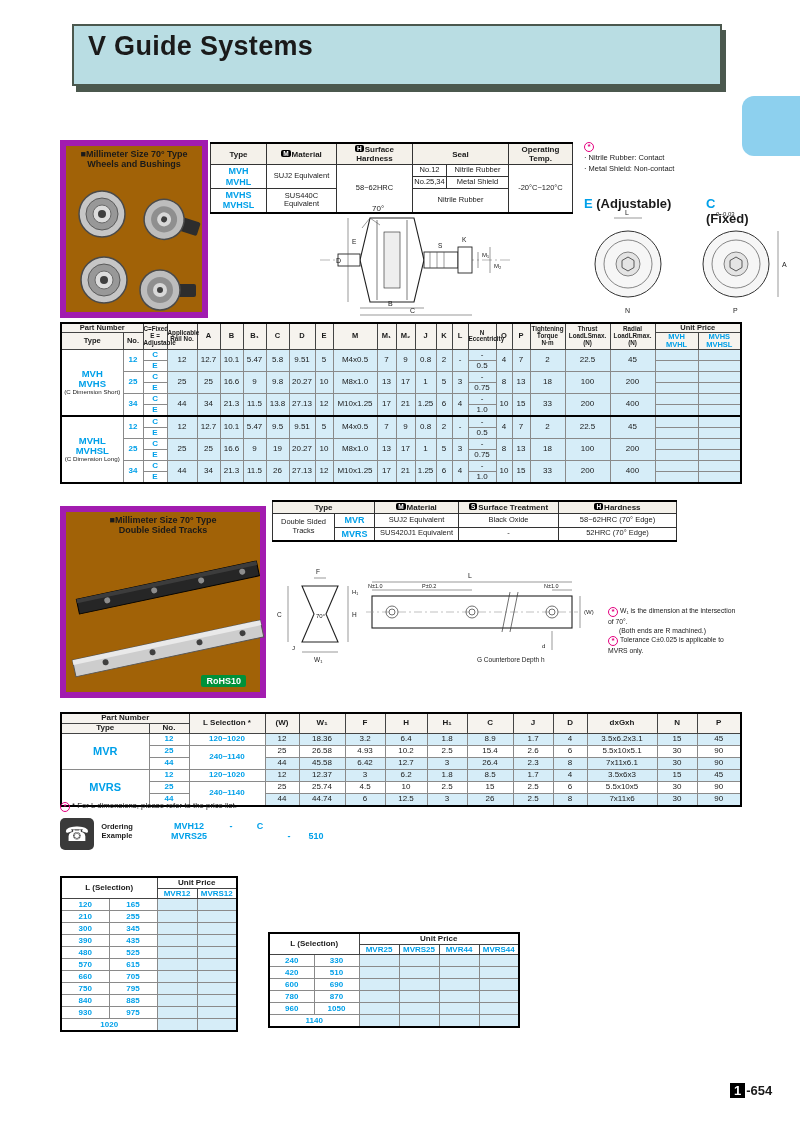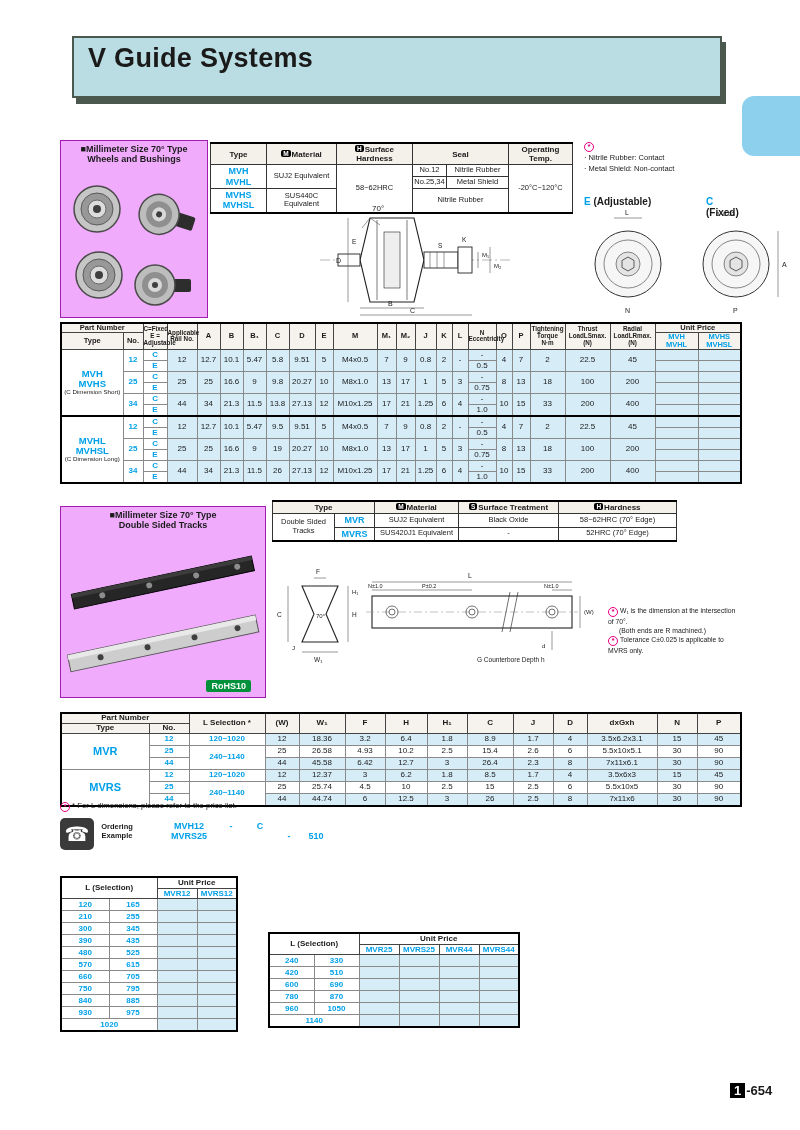--- a/index.html
+++ b/index.html
@@ -3,30 +3,30 @@
 <meta charset="utf-8">
 <style>
   html,body{margin:0;padding:0;background:#fff;}
   body{font-family:"Liberation Sans",sans-serif;color:#1a1a1a;}
   .page{position:relative;width:800px;height:1130px;background:#fff;overflow:hidden;}
   .pre{white-space:pre-line;}
   .blue{color:#00a0e9;}
   .b{font-weight:bold;}
 
   
-  .banner{position:absolute;left:72px;top:36px;width:650px;height:62px;background:#b9dde3;
+  .banner{position:absolute;left:72px;top:24px;width:650px;height:62px;background:#b9dde3;
           border:2px solid #4b584e;box-shadow:4px 6px 0 #4b584e;box-sizing:border-box;padding:5px 0 0 14px;}
   .banner h1{margin:0;font-size:27px;font-weight:bold;letter-spacing:.3px;}
   .banner .sub{font-size:14px;font-weight:bold;margin-top:2px;}
   .side-tab{position:absolute;right:0;top:96px;width:58px;height:60px;background:#8dd0ee;border-radius:12px 0 0 12px;}
 
   
   .sec1{position:absolute;left:60px;top:138px;width:680px;height:182px;}
   .sec2{position:absolute;left:60px;top:500px;width:680px;height:212px;}
-  .photo-box{position:absolute;border:1px solid #a21caf;background:#f0abfc;box-sizing:border-box;}
+  .photo-box{position:absolute;border:6px solid #a21caf;background:#a16207;box-sizing:border-box;}
   #photo1{left:0;top:2px;width:148px;height:178px;}
   #photo2{left:0;top:6px;width:206px;height:192px;}
   .photo-title{font-size:9px;font-weight:bold;text-align:center;padding-top:3px;line-height:1.15;white-space:pre-line;}
   .rohs{position:absolute;right:14px;bottom:5px;background:#00913a;color:#fff;font-size:9px;font-weight:bold;
         padding:1px 5px;border-radius:2px;}
 
   
   table.spec{border-collapse:collapse;table-layout:fixed;font-size:7.5px;background:#fff;}
   table.spec th,table.spec td{border:1px solid #333;text-align:center;padding:1px 1px;line-height:1.15;}
   table.spec th{background:#f4f1ea;font-size:8px;border-top:2px solid #000;}
@@ -34,21 +34,21 @@
   #spec1{position:absolute;left:150px;top:4px;}
   #spec2{position:absolute;left:212px;top:0;}
   .tname1{font-size:9px;line-height:1.1;}
   .hicon{display:inline-block;background:#000;color:#fff;font-size:6.5px;font-weight:bold;
          padding:0 2px;border-radius:2px;margin-right:1px;vertical-align:1px;}
 
   
   .mark{display:inline-block;color:#e4007f;border:1px solid #e4007f;border-radius:50%;width:8px;height:8px;
         line-height:8px;font-size:8px;text-align:center;font-weight:bold;margin-right:2px;vertical-align:-1px;}
   .notes1{position:absolute;left:524px;top:2px;width:158px;font-size:7.5px;line-height:1.5;}
-  .adjfix{position:absolute;font-size:10px;font-weight:bold;}
+  .adjfix{position:absolute;font-size:13px;font-weight:bold;}
   #adj{left:524px;top:58px;} #fix{left:646px;top:58px;}
   .notes2{position:absolute;left:548px;top:106px;width:134px;font-size:6.8px;line-height:1.35;}
 
   
   #dim-table{position:absolute;left:60px;top:322px;border-collapse:collapse;table-layout:fixed;width:680px;
              font-size:8px;border:2px solid #000;}
   #dim-table th{background:#f6f3ee;font-weight:bold;border:1px solid #444;padding:0;font-size:7.5px;
                 line-height:1.05;white-space:pre-line;}
   #dim-table th.xs{font-size:6.3px;}
   #dim-table td{border:1px solid #8a8a8a;padding:0 1px;text-align:center;height:10px;line-height:1;}

